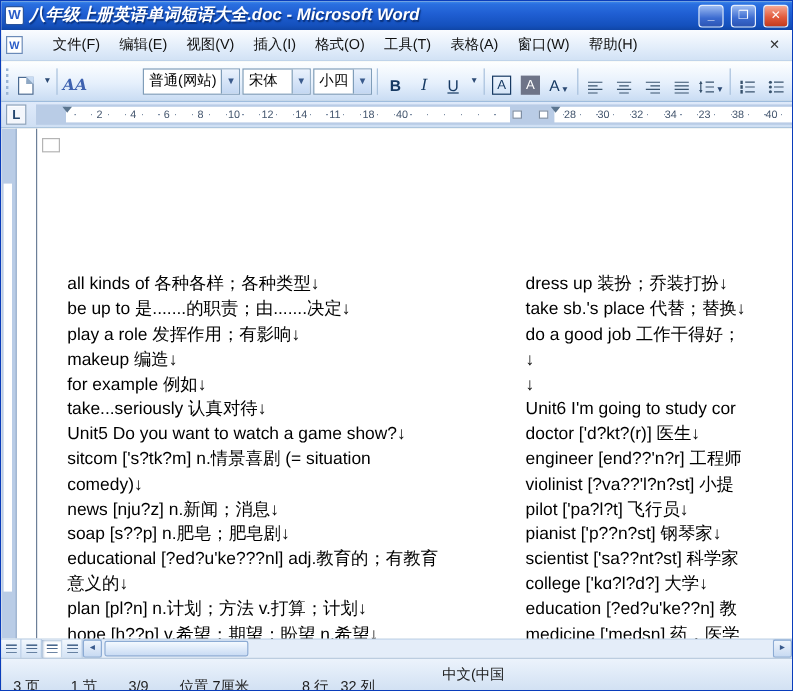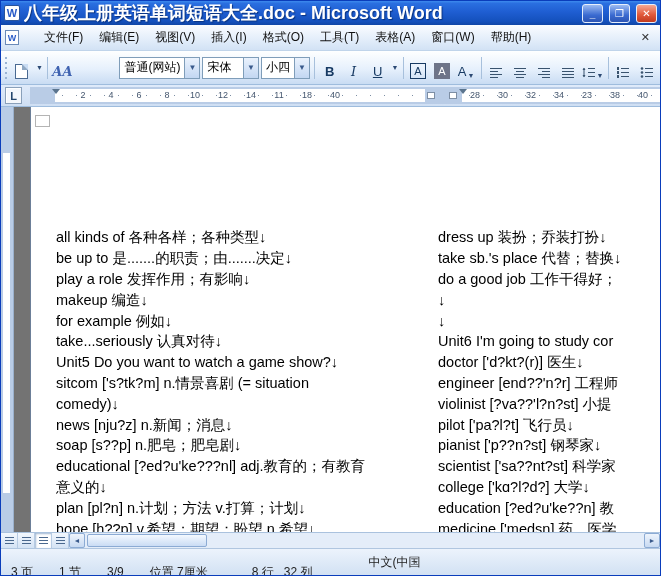--- a/index.html
+++ b/index.html
@@ -4,22 +4,22 @@
 <style>
   * { margin:0; padding:0; box-sizing:border-box; font-family:"Liberation Sans","DejaVu Sans",sans-serif; }
   html,body { width:661px; height:576px; background:#fff; }
   .window { position:relative; width:661px; height:576px; border:1px solid #0a3dbb; background:#ece9d8; overflow:hidden; }
 
   
   .titlebar { height:24px; display:flex; align-items:center; gap:4px; padding:0 3px;
     background:linear-gradient(180deg,#3d8bee 0%,#2a6fe0 10%,#1f5ed2 45%,#1450bc 85%,#1046a6 100%); }
   .word-icon { width:16px; height:16px; background:#fff; border:1px solid #29539c; border-radius:2px;
     color:#2a5cc8; font-size:11px; font-weight:bold; display:flex; align-items:center; justify-content:center; }
-  .title-text { flex:1; color:#fff; font-size:18px; font-weight:bold; text-shadow:1px 1px 1px #09327e;
-    white-space:nowrap; overflow:hidden; }
+  .title-text { flex:1; color:#fff; font-size:14px; font-weight:bold; text-shadow:1px 1px 1px #09327e;
+    white-space:nowrap; overflow:hidden;font-style:italic; }
   .tb-btn { width:21px; height:19px; margin-left:2px; border:1px solid #e6effc; border-radius:3px;
     color:#fff; font-size:10px; font-weight:bold; display:flex; align-items:center; justify-content:center; }
   .btn-min,.btn-max { background:linear-gradient(#9cbbf2,#3a6ad0 60%,#2c55b4); }
   .btn-close { background:linear-gradient(#f5a893,#e25b3d 55%,#c13a1f); }
 
   
   .menubar { height:26px; display:flex; align-items:center; gap:0; padding:0 4px;
     background:linear-gradient(#fafcff,#e2edfa 60%,#d2e2f5); border-bottom:1px solid #c0d4ea; }
   .menu-doc-icon { width:14px; height:15px; background:#fff; border:1px solid #6a8ab8; margin-right:4px;
     color:#2a5cc8; font-size:9px; font-weight:bold; display:flex; align-items:center; justify-content:center; }
@@ -64,21 +64,21 @@
   .ruler-nums { position:absolute; top:3px; display:flex; }
   .nums-left { left:39px; } .nums-right { left:431px; }
   .ruler-num { width:28px; text-align:center; font-size:9px; color:#44566e; }
   .gap-box { position:absolute; top:5px; width:8px; height:7px; background:#fff; border:1px solid #7d8ea4; }
   .gb1 { left:397px; } .gb2 { left:419px; }
   .indent-marker { position:absolute; width:0; height:0; border-left:4px solid transparent; border-right:4px solid transparent; }
   .im-top { top:2px; border-top:5px solid #5a748e; }
   .im1 { left:22px; } .im2 { left:429px; }
 
   
-  .docarea { position:relative; height:425px; background:#737373; overflow:hidden;padding-left:28px; }
+  .docarea { position:relative; height:425px; background:#ffffff; overflow:hidden;padding-left:28px; }
   .vruler { position:absolute; left:0; top:0; width:13px; height:100%; background:#b9cce6; border-right:1px solid #9ab0cc; }
   .vruler-white { position:absolute; left:2px; right:3px; top:46px; height:340px; background:#fff; }
   .page { position:absolute; left:29px; top:0; right:0; bottom:0; background:#fff; border-left:1px solid #6c7f98; }
   .cropmark { position:absolute; left:34px; top:8px; width:15px; height:12px; border:1px solid #b4b4b4; background:#fff; }
   .col { position:absolute; top:58px; font-size:14.5px; line-height:20.8px; color:#000; white-space:pre; }
   .col1 { left:55px; width:376px; }
   .col2 { left:437px; width:240px; }
   .doc-line { height:20.8px; }
 
   

